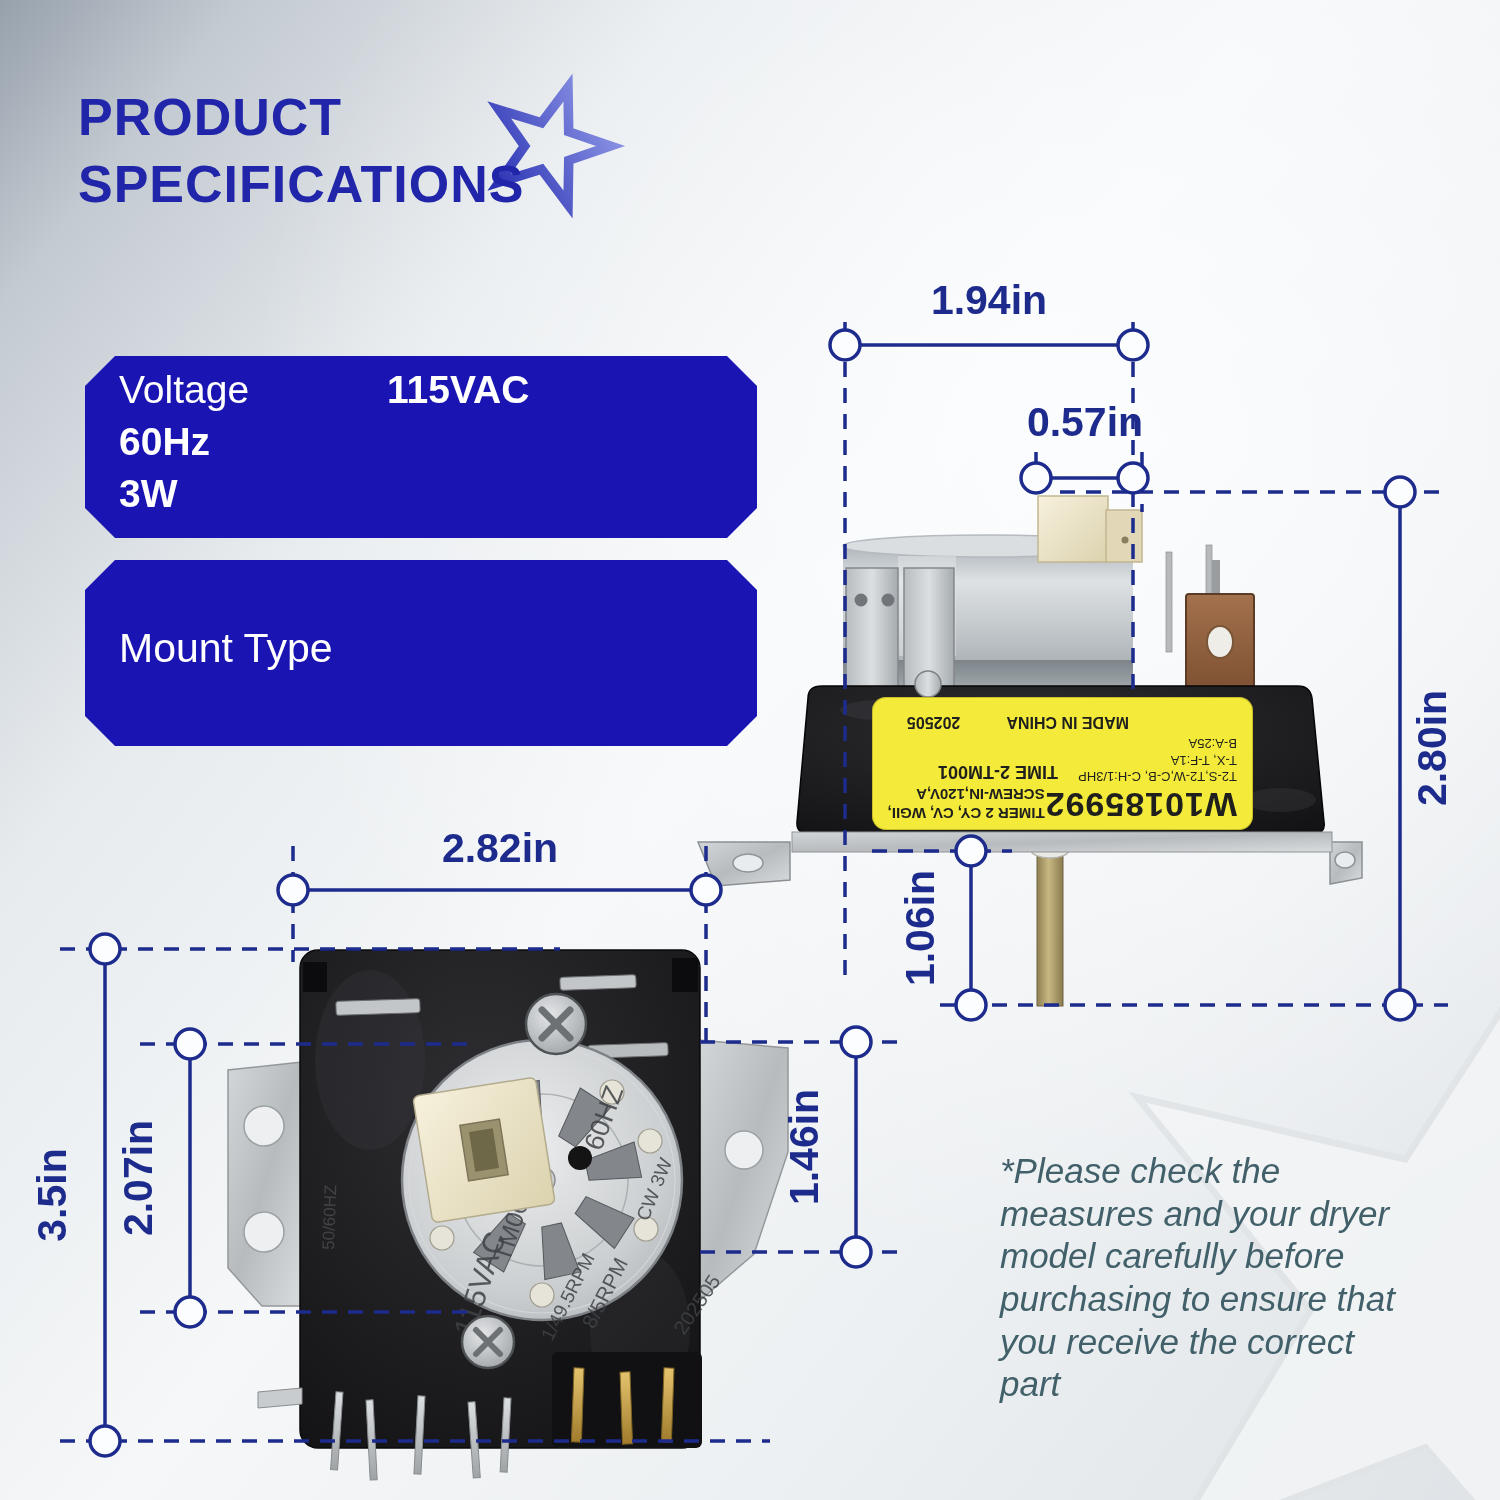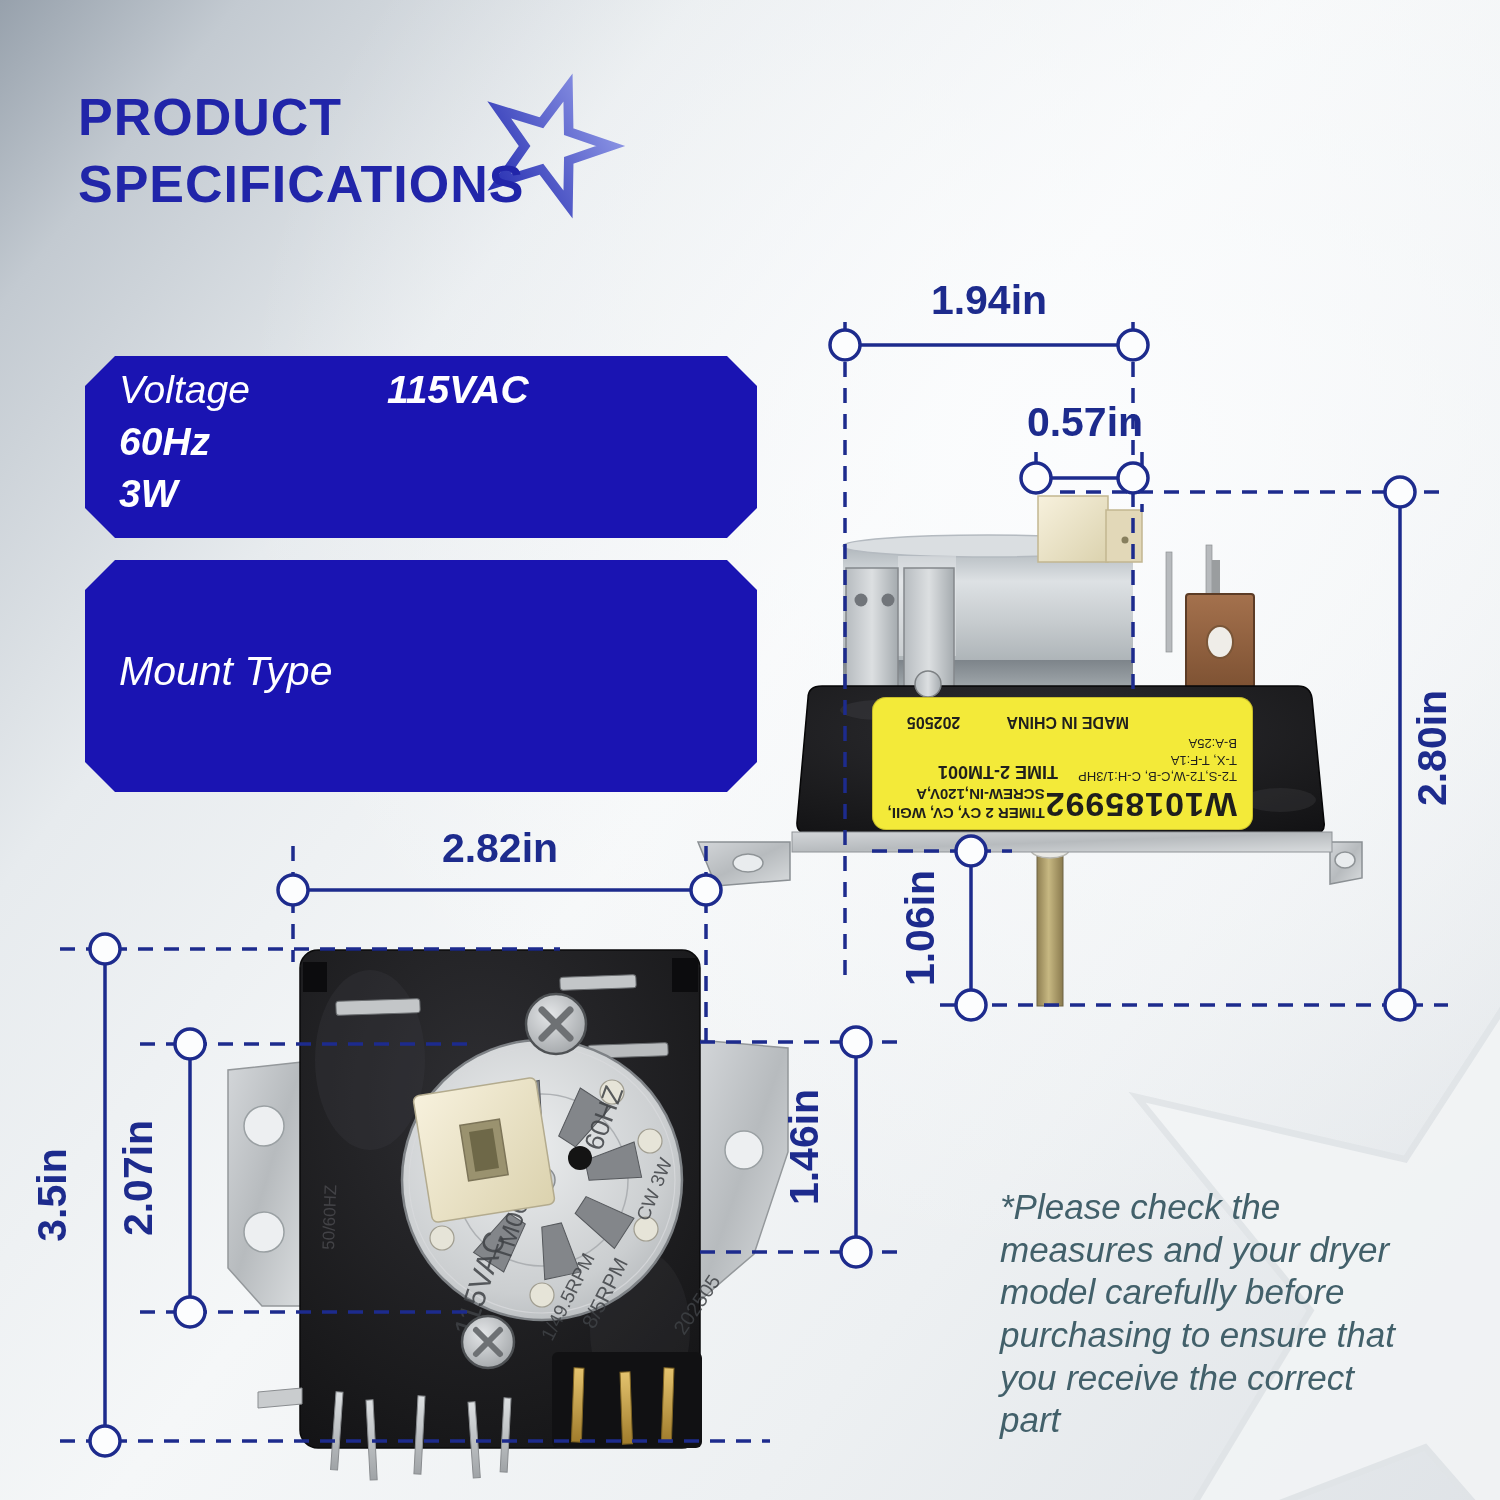--- a/index.html
+++ b/index.html
@@ -10,24 +10,24 @@
       radial-gradient(ellipse at 72% 30%, rgba(252,253,254,.9) 0%, rgba(252,253,254,0) 55%),
       linear-gradient(128deg,#97a1ac 0%,#c3cad1 9%,#e7ebee 26%,#f5f7f8 48%,#edf0f2 72%,#dfe3e7 100%);
   }
   .abs{position:absolute;}
   
   #title{left:78px;top:84px;color:#2125a9;font-weight:bold;line-height:1.28;font-size:52px;letter-spacing:1px;}
   
   .specbox{
     left:85px;width:672px;background:#1a14b2;color:#ffffff;
     clip-path:polygon(30px 0,calc(100% - 30px) 0,100% 30px,100% calc(100% - 30px),calc(100% - 30px) 100%,30px 100%,0 calc(100% - 30px),0 30px);
-    display:flex;flex-direction:column;justify-content:center;padding:8px 0 18px 34px;box-sizing:border-box;font-style:italic;
+    display:flex;flex-direction:column;justify-content:center;padding:8px 0 18px 34px;box-sizing:border-box;
   }
   #specbox1{top:356px;height:182px;}
-  #specbox2{top:560px;height:232px;}
+  #specbox2{top:560px;height:186px;}
   .specrow{display:flex;align-items:baseline;}
   #specbox1 .specrow{font-size:39px;line-height:52px;}
   #specbox2 .specrow{font-size:41px;line-height:56px;}
   .speclabel{font-weight:500;}
   #specbox1 .speclabel{width:268px;}
   #specbox2 .speclabel{width:262px;}
   .specvalue{font-weight:bold;}
   
   #sidelabel{
     left:872px;top:697px;width:381px;height:133px;background:#f3ea39;border-radius:14px;
@@ -35,21 +35,21 @@
     box-shadow:0 0 0 1px rgba(120,110,20,.35) inset;
   }
   .lblrow{display:flex;justify-content:space-between;}
   .lbl-pn{font-size:34px;font-weight:bold;letter-spacing:1px;line-height:1.05;}
   .lbl-type{font-size:15px;font-weight:bold;line-height:1.25;text-align:left;width:172px;}
   .lbl-specs{font-size:13px;line-height:1.3;font-weight:500;}
   .lbl-model{font-size:18px;font-weight:600;margin-top:2px;width:172px;}
   .lbl-bottom{font-size:16px;font-weight:600;margin-left:108px;display:flex;gap:46px;margin-top:3px;}
   
   #note{
-    left:1000px;top:1186px;width:402px;font-style:italic;font-size:35px;line-height:1.22;
+    left:1000px;top:1150px;width:402px;font-style:italic;font-size:35px;line-height:1.22;
     color:#42606a;
   }
   
   svg text{font-family:"Liberation Sans",sans-serif;}
   .dimline{stroke:#1d2b8d;stroke-width:3.5;fill:none;}
   .dimdash{stroke:#1d2b8d;stroke-width:3.5;fill:none;stroke-dasharray:15 11;}
   .dimdot{fill:#fcfdfe;stroke:#1d2b8d;stroke-width:3.5;}
   .dimtext{fill:#1d2b8d;font-weight:bold;font-size:41px;}
   .dialtext{fill:#3f4246;opacity:.85;}
 </style>

